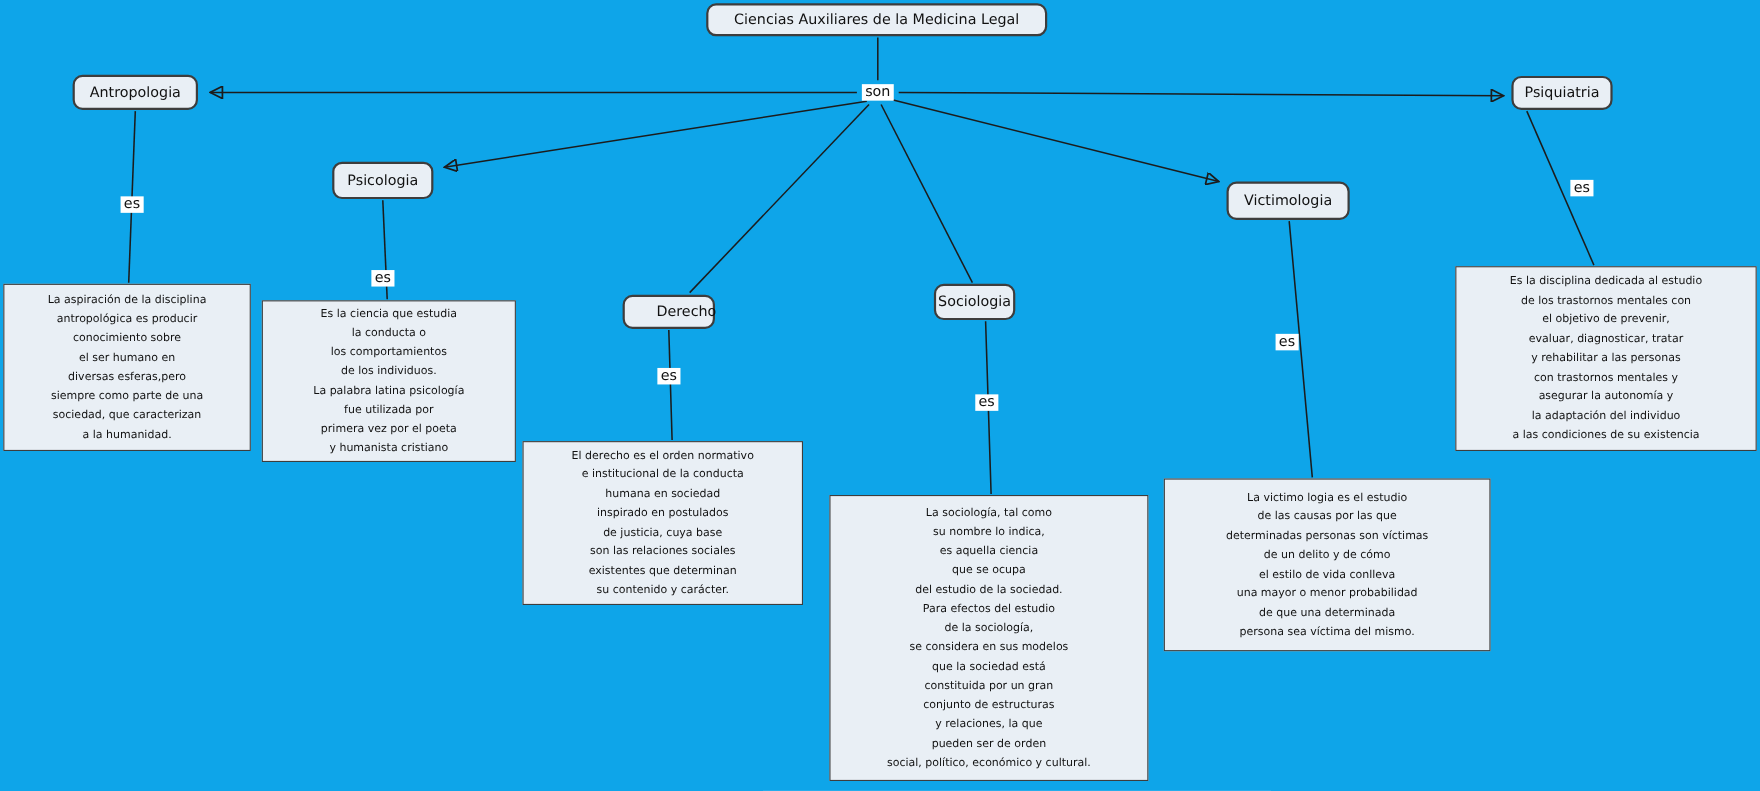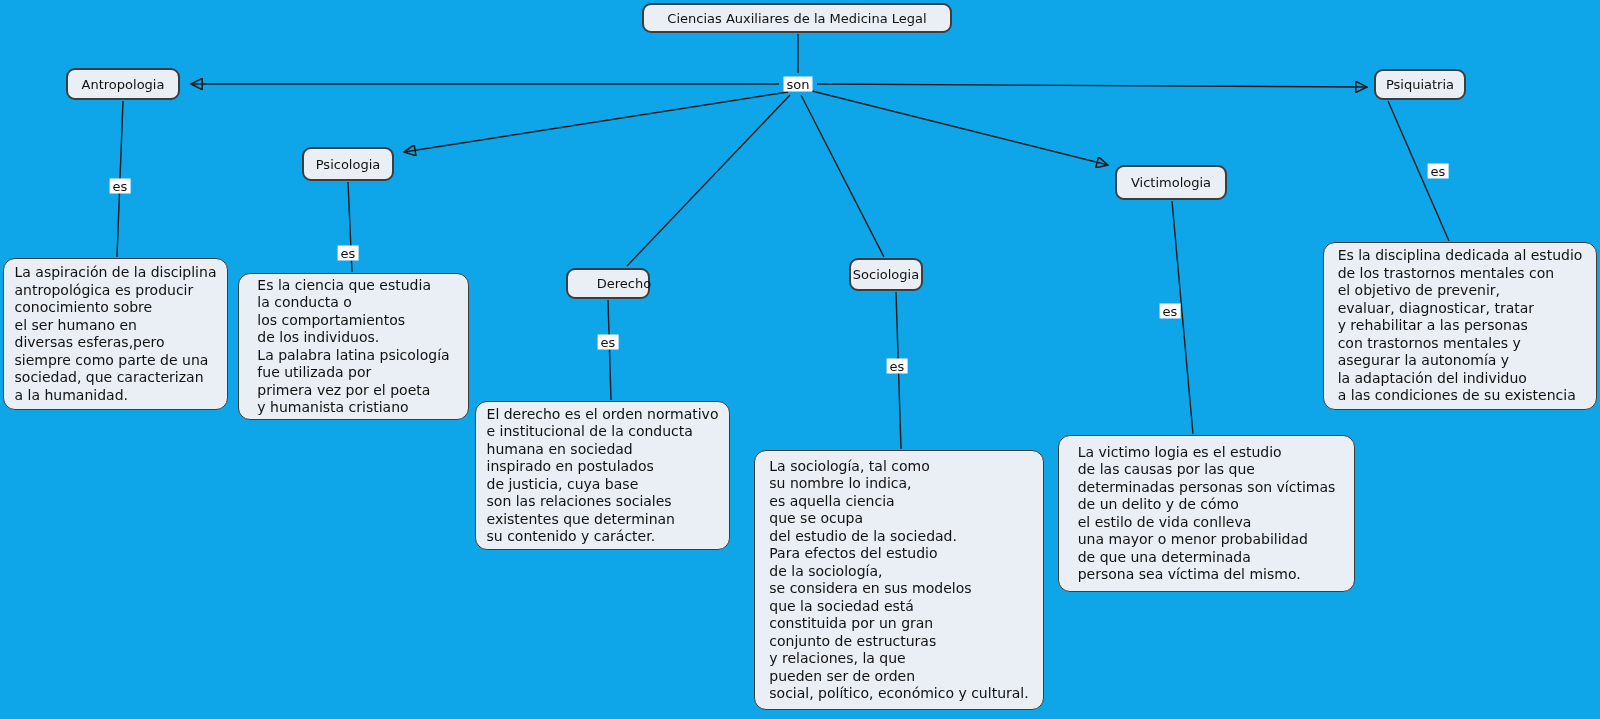--- a/index.html
+++ b/index.html
@@ -8,23 +8,23 @@
   .edges{position:absolute;left:0;top:0;width:1600px;height:719px;}
   .edges path{stroke:#1c1c1c;stroke-width:1.4;fill:none;}
   .node{
     position:absolute;box-sizing:border-box;
     background:#e9eff5;border:2px solid #3d3d3d;border-radius:9px;
     display:flex;align-items:center;justify-content:center;
     font-size:13px;white-space:nowrap;
   }
   .desc{
     position:absolute;box-sizing:border-box;
-    background:#e9eff5;border:1.5px solid #3d3d3d;border-radius:12px;
+    background:#e9eff5;border:1.5px solid #3d3d3d;border-radius:0;
     display:flex;align-items:center;justify-content:center;
-    text-align:left;font-size:14px;line-height:17.5px;
+    text-align:center;font-size:10px;line-height:17.5px;
     white-space:pre-line;padding:2px 3px;
   }
   .lbl{
     position:absolute;transform:translate(-50%,-50%);
     background:#ffffff;padding:0 3px;font-size:13px;
   }
 </style>
 </head>
 <body>
 

